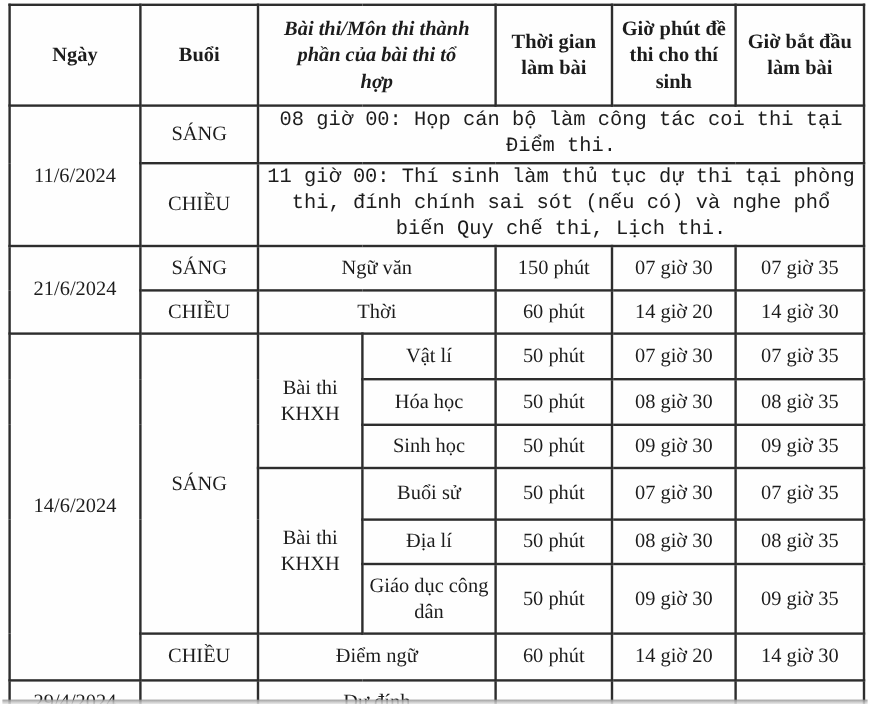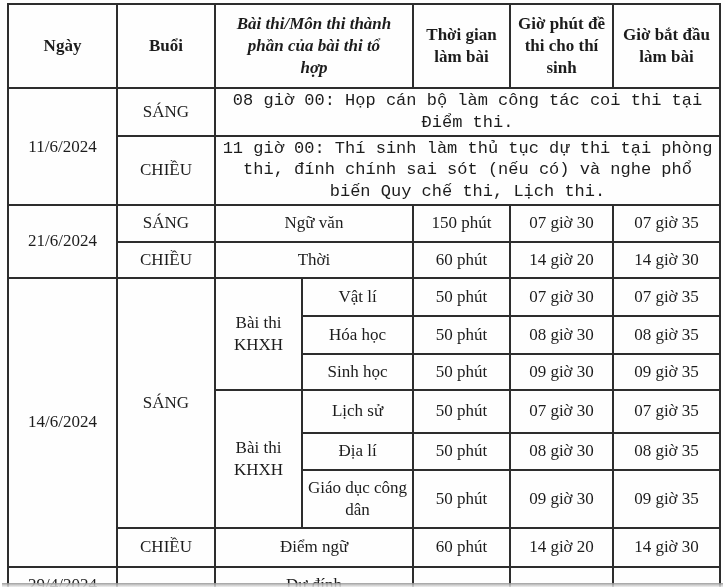--- a/index.html
+++ b/index.html
@@ -144,21 +144,21 @@
       </tr>
       <tr style="height:36px">
         <td>Sinh học</td>
         <td>50 phút</td>
         <td class="time-cell">09 giờ 30</td>
         <td class="time-cell">09 giờ 35</td>
       </tr>
 
       <tr style="height:43px">
         <td rowspan="3">Bài thi KHXH</td>
-        <td>Lịch sử</td>
+        <td>Buổi sử</td>
         <td>50 phút</td>
         <td class="time-cell">07 giờ 30</td>
         <td class="time-cell">07 giờ 35</td>
       </tr>
       <tr style="height:37px">
         <td>Địa lí</td>
         <td>50 phút</td>
         <td class="time-cell">08 giờ 30</td>
         <td class="time-cell">08 giờ 35</td>
       </tr>

